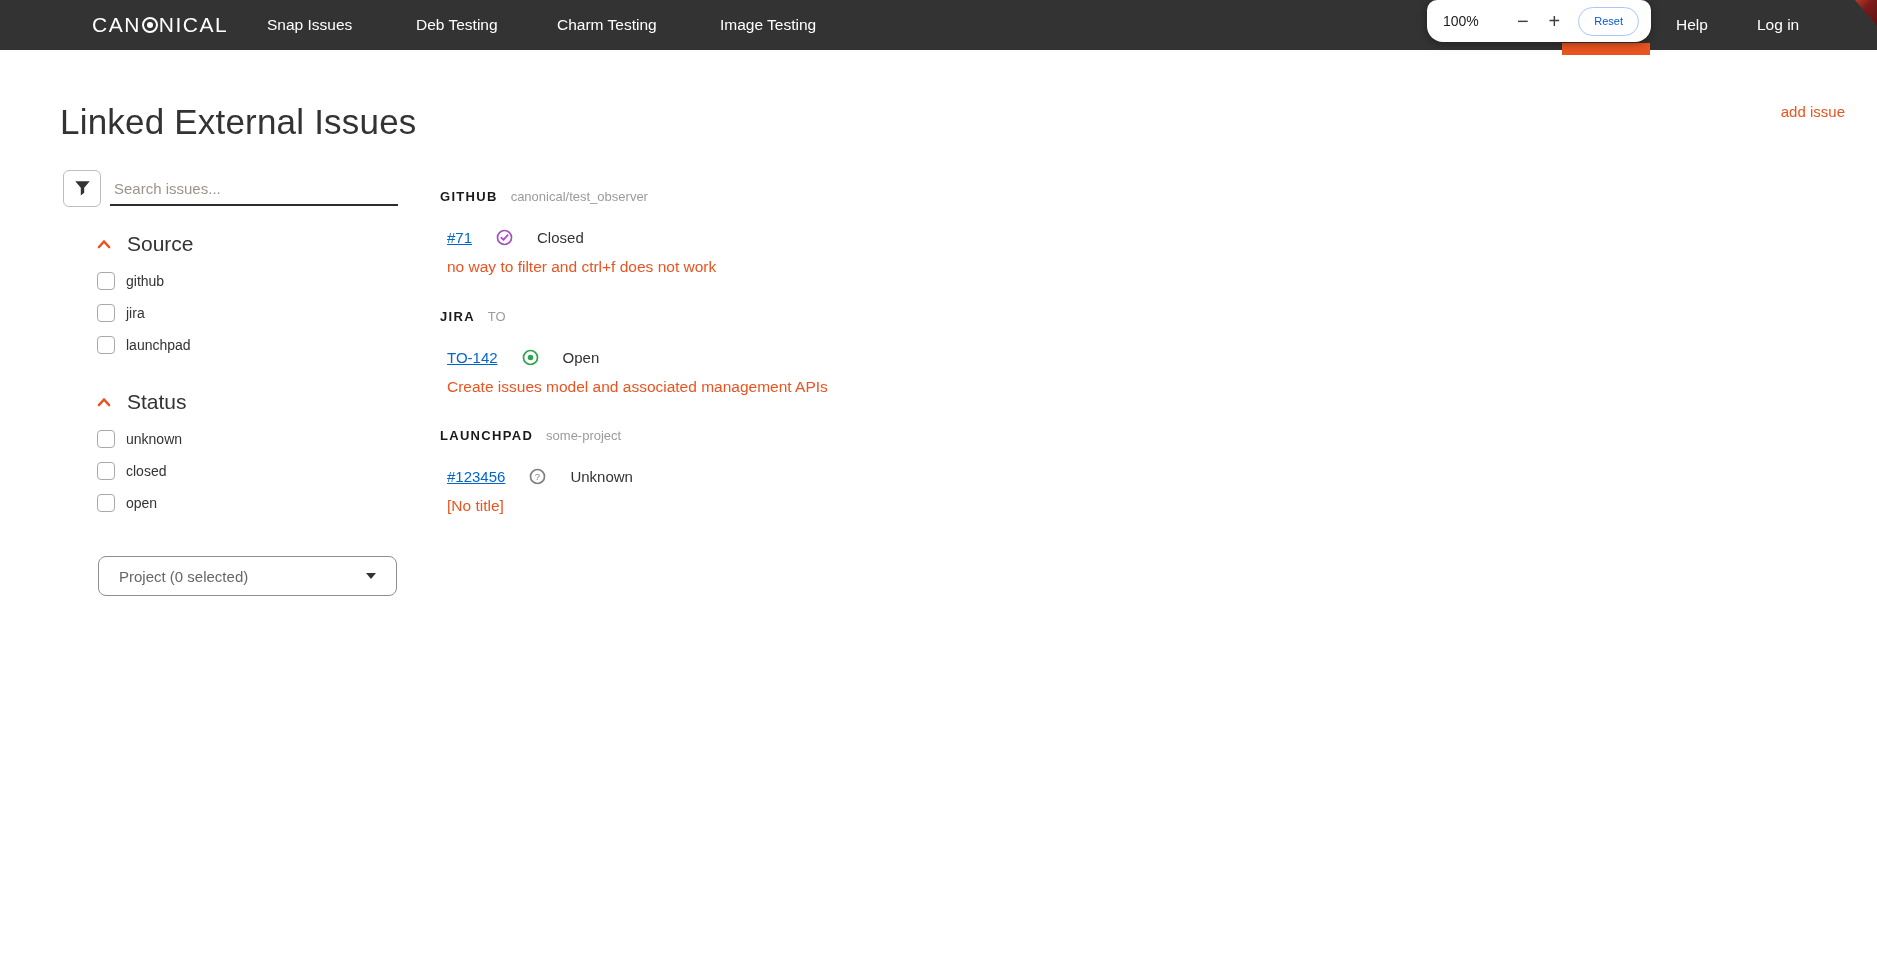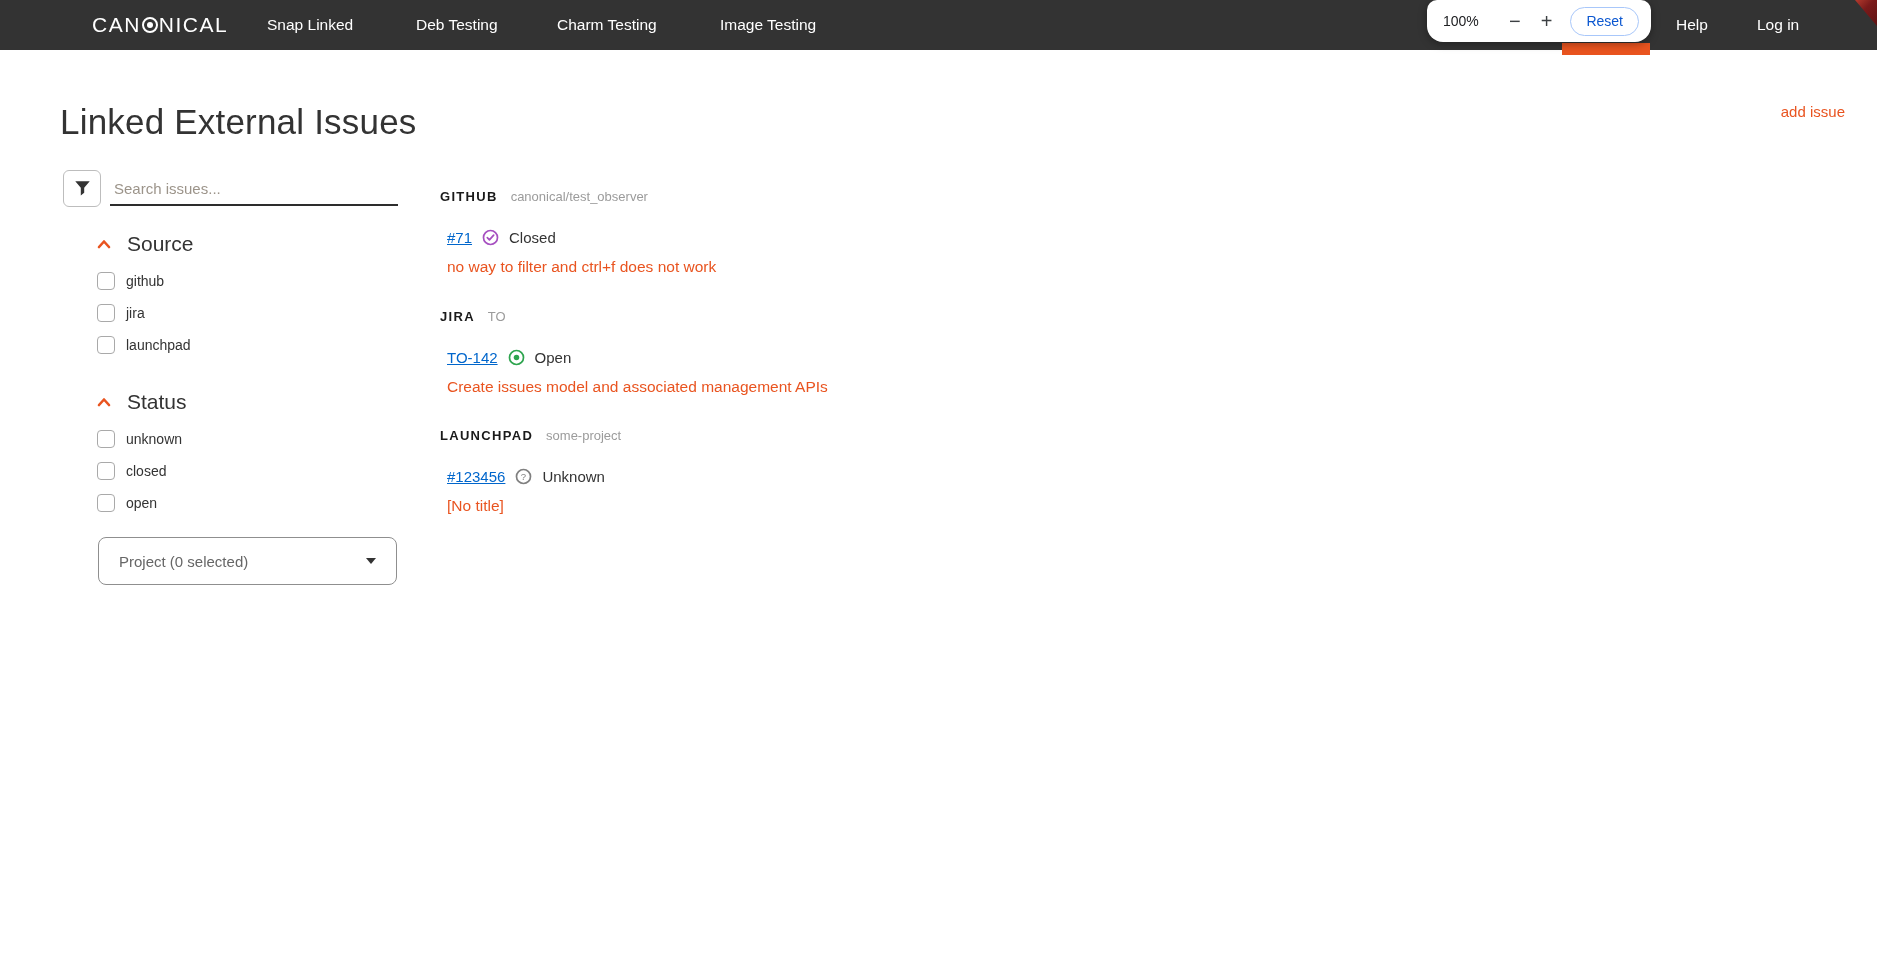--- a/index.html
+++ b/index.html
@@ -39,21 +39,21 @@
   }
   .zoom-level { font-size:14px; color:#202124; }
   .zoom-btn {
     background:none; border:none; font-size:20px; color:#3c4043;
     cursor:pointer; line-height:1; padding:2px 6px; font-family:inherit;
   }
   .zoom-minus { margin-left:auto; }
   .zoom-plus { margin-left:8px; }
   .zoom-reset {
     margin-left:12px; background:#fff; border:1px solid #a8c7fa; color:#0b57d0;
-    border-radius:15px; height:29px; padding:0 15px; font-size:14px;
+    border-radius:15px; height:29px; padding:0 15px; font-size:11px;
     cursor:pointer; font-family:inherit;
   }
   .orange-sliver {
     position:absolute; left:1562px; top:43px; width:88px; height:12px;
     background:#e9541f; z-index:12;
   }
   .corner-artifact {
     position:absolute; right:0; top:0; width:22px; height:26px; z-index:60;
     background:linear-gradient(135deg,#b53b2e 0%,#7a1a1a 40%,#5f1313 100%);
     clip-path:polygon(0 0,100% 0,100% 100%);
@@ -87,52 +87,52 @@
   .section-title { font-size:21px; color:#333; font-weight:400; }
   .option-list { list-style:none; margin-top:16px; }
   .option-row { display:flex; align-items:center; gap:11px; margin-bottom:14px; height:18px; }
   .checkbox {
     appearance:none; -webkit-appearance:none; width:18px; height:18px;
     border:1.5px solid #a9a9a9; border-radius:4px; background:#fff;
     cursor:pointer; flex:0 0 auto;
   }
   .option-label { font-size:14px; color:#333; cursor:pointer; }
   .project-dropdown {
-    position:absolute; left:98px; top:537px; width:299px; height:48px;
+    position:absolute; left:98px; top:556px; width:299px; height:40px;
     border:1px solid #8f8f8f; border-radius:8px; background:#fff;
     display:flex; align-items:center; padding:0 20px; cursor:pointer;gap:32px;
   }
   .project-dropdown-label { font-size:15px; color:#666; flex:1; }
   .caret-down {
     width:0; height:0; border-left:5px solid transparent;
     border-right:5px solid transparent; border-top:6px solid #333;
   }
   
   .issue-group { position:absolute; left:440px; width:900px; }
   .group-0 { top:189px; } .group-1 { top:309px; } .group-2 { top:428px; }
   .group-header { display:flex; align-items:baseline; gap:13px; }
   .group-source { font-size:13px; font-weight:700; letter-spacing:1.3px; color:#1a1a1a; }
   .group-project { font-size:13px; color:#9b9b9b; }
-  .issue-row { display:flex; align-items:center; gap:10px; margin-top:25px; margin-left:7px;text-align:right; }
+  .issue-row { display:flex; align-items:center; gap:24px; margin-top:25px; margin-left:7px;text-align:right; }
   .issue-link { font-size:15px; color:#0066cc; text-decoration:underline; cursor:pointer; }
   .status-icon { display:inline-flex; }
   .status-text { font-size:15px; color:#333; }
   .issue-title { margin-top:12px; margin-left:7px; font-size:15.5px; color:#e95420; }
 </style>
 </head>
 <body>
 
 <header class="navbar">
   <div class="logo">
     <span>CAN</span>
     <span class="logo-o"></span>
     <span>NICAL</span>
   </div>
   <nav>
-    <span class="nav-item" style="left:267px">Snap Linked</span>
+    <span class="nav-item" style="left:267px">Snap Issues</span>
     <span class="nav-item" style="left:416px">Deb Testing</span>
     <span class="nav-item" style="left:557px">Charm Testing</span>
     <span class="nav-item" style="left:720px">Image Testing</span>
   </nav>
   <span class="nav-item nav-right" style="left:1676px">Help</span>
   <span class="nav-item nav-right" style="left:1757px">Log in</span>
 </header>
 
 <div class="orange-sliver"></div>
 

